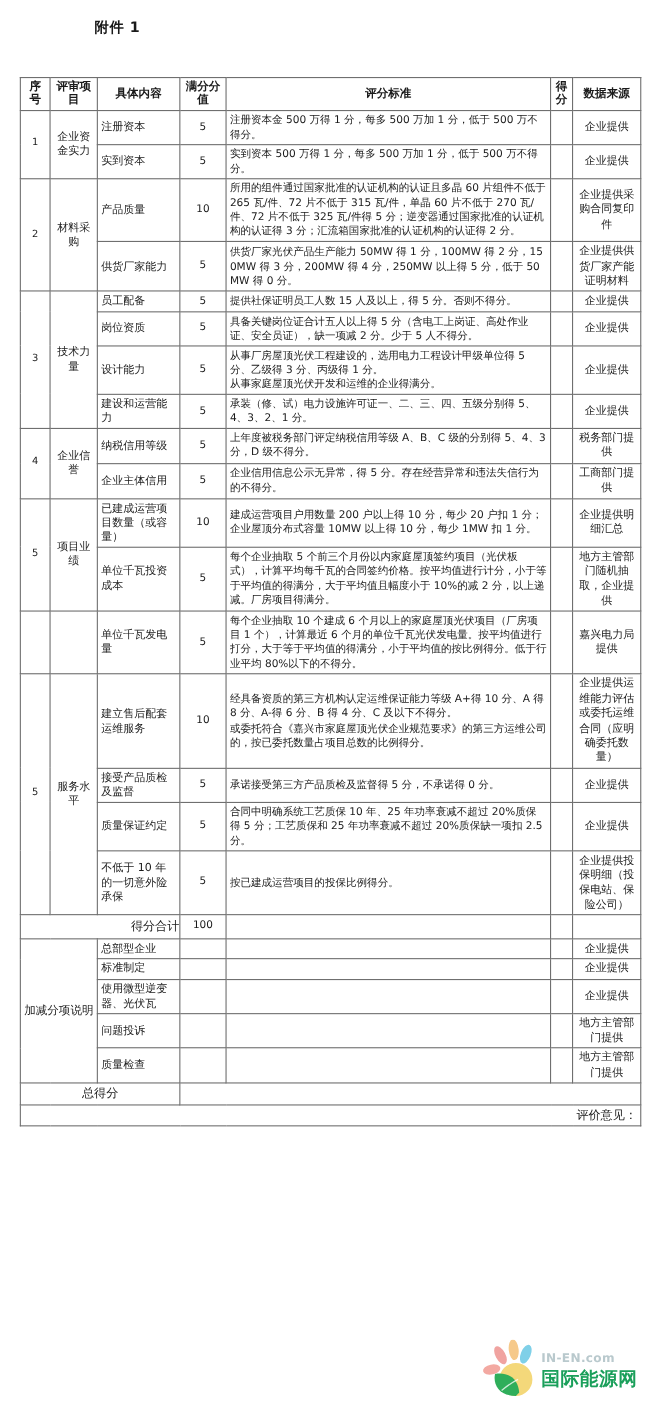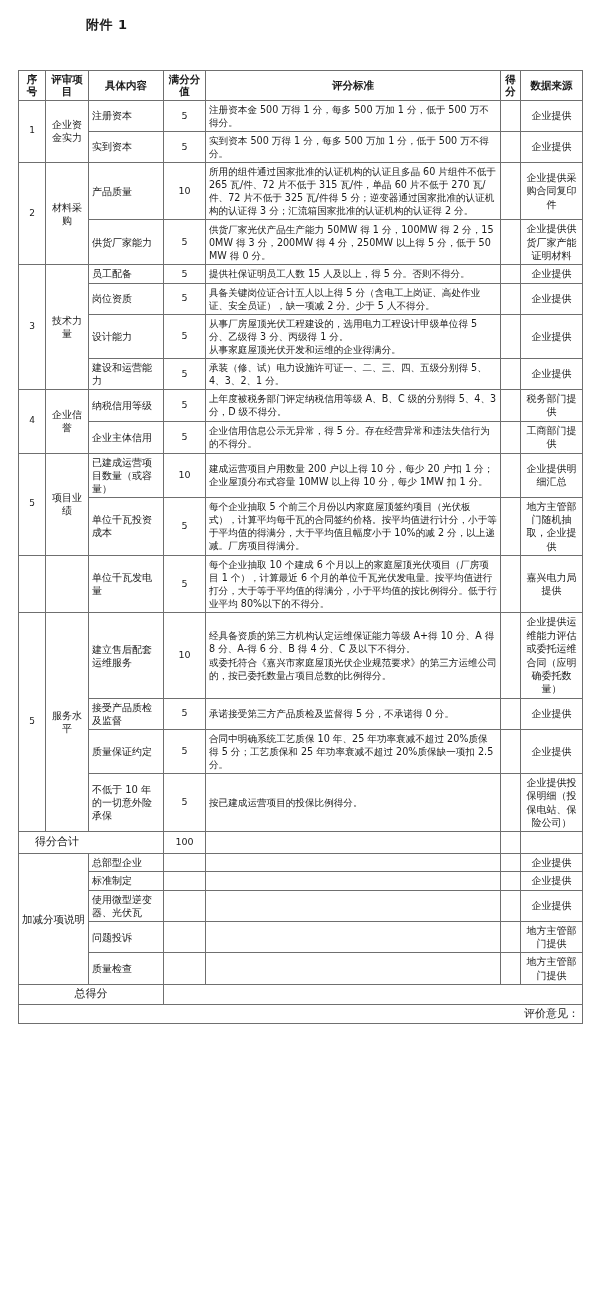--- a/index.html
+++ b/index.html
@@ -64,23 +64,23 @@
     line-height: 1.18;
   }
   td.c-seq       { text-align: center; font-size: 9px; }
   td.c-item      { text-align: center; font-size: 10px; line-height: 1.3; }
   td.c-content   { text-align: left;  font-size: 10px; line-height: 1.3; padding-left: 4px;}
   td.c-score     { text-align: center; font-size: 9.5px; }
   td.c-criteria  { text-align: left; font-size: 9.6px; line-height: 1.36; padding: 3px 4px; }
   td.c-got       { }
   td.c-source    { text-align: center; font-size: 10px; line-height: 1.34; }
   tr.total-row td.total-label {
-    text-align: left;
+    text-align: right;
     font-size: 11px;
-    padding: 3px 16px;
+    padding: 3px 0;
   }
   tr.total-row td.total-value {
     text-align: center;
     font-size: 9.5px;
   }
   td.addsub-label {
     text-align: center;
     font-size: 10.5px;
     line-height: 1.35;
   }
@@ -364,14 +364,27 @@
       </tr>
 
       <tr>
         <td class="opinion-cell" colspan="7">评价意见：</td>
       </tr>
 
     </tbody>
   </table>
 
 
+  <div class="watermark">
+    <svg class="wm-logo" width="58" height="58" viewBox="0 0 58 58">
+      <ellipse cx="17" cy="14" rx="4.5" ry="9" fill="#f0a3a0" transform="rotate(-28 17 14)"></ellipse>
+      <ellipse cx="29" cy="9" rx="4.5" ry="9.5" fill="#f6c98a" transform="rotate(-6 29 9)"></ellipse>
+      <ellipse cx="40" cy="13" rx="4.5" ry="9" fill="#7fd0e8" transform="rotate(22 40 13)"></ellipse>
+      <ellipse cx="9" cy="27" rx="8" ry="4.5" fill="#f3a9a2" transform="rotate(-12 9 27)"></ellipse>
+      <circle cx="31" cy="36" r="15" fill="#f4d87a"></circle>
+      <path d="M31 51 C16 51 10 41 12 31 C24 29 33 35 34 48 Z" fill="#2fae5a"></path>
+      <path d="M18 46 C24 41 29 38 33 36" stroke="#ffffff" stroke-width="1.2" fill="none" opacity="0.75"></path>
+    </svg>
+    <div class="wm-text-en">IN-EN.com</div>
+    <div class="wm-text-cn">国际能源网</div>
+  </div>
 
 </div>
 
 </body></html>

